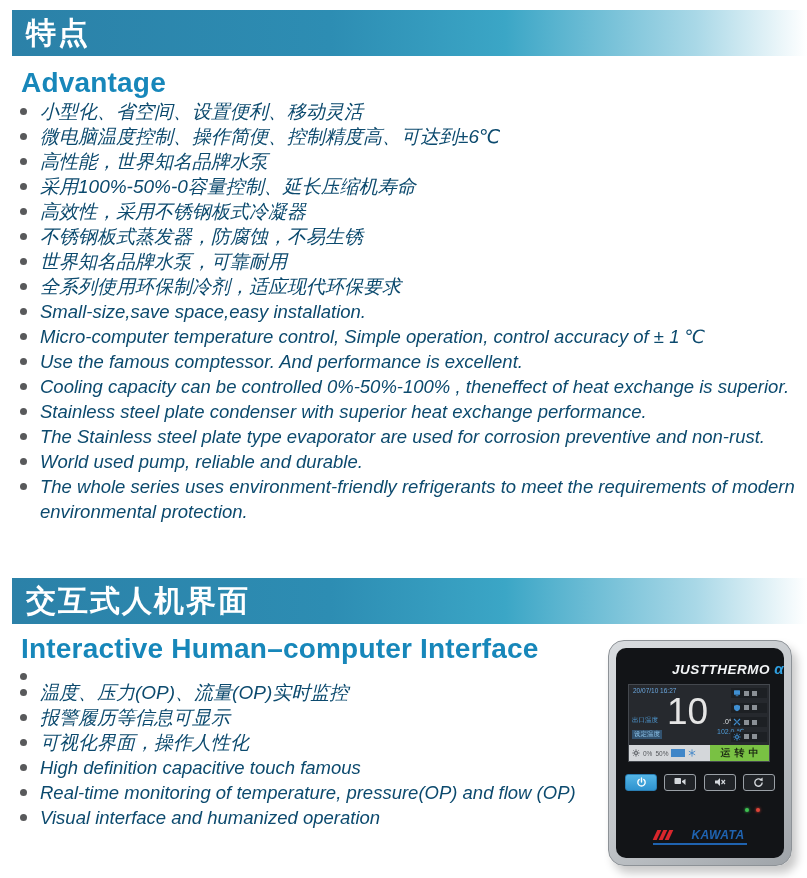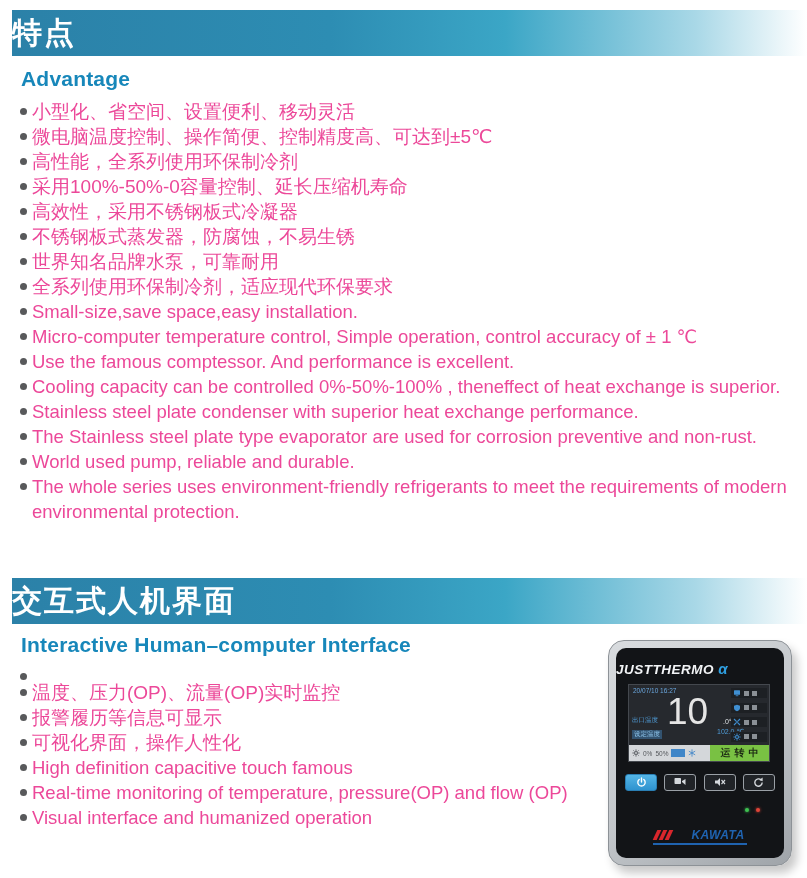--- a/index.html
+++ b/index.html
@@ -6,53 +6,53 @@
   .page{
     position:relative;width:807px;height:878px;background:#ffffff;overflow:hidden;
     font-family:"Liberation Sans","DejaVu Sans",sans-serif;color:#58595b;
   }
   
   .banner{
     position:absolute;left:12px;right:0;height:46px;
     background:linear-gradient(to right,#2b81a8 0%,#2d8db3 40%,#3ba6c6 62%,#a9d8e7 86%,#ffffff 100%);
   }
   .banner .banner-title{
-    display:block;line-height:46px;padding-left:0;
+    display:block;line-height:46px;padding-left:14px;
     font-size:30px;font-weight:bold;color:#ffffff;letter-spacing:2px;
   }
   .banner1{top:10px;}
   .banner2{top:578px;}
   .subhead{
     position:absolute;left:21px;margin:0;
-    font-size:21px;font-weight:bold;color:#1787ba;letter-spacing:0.2px;
+    font-size:28px;font-weight:bold;color:#1787ba;letter-spacing:0.2px;
   }
   .subhead1{top:67px;}
   .subhead2{top:633px;}
   
   .list-block{position:absolute;}
   .list1{top:99px;left:20px;width:778px;}
   .list2{top:664px;left:20px;width:575px;}
   ul.bullets{list-style:none;margin:0;padding:0;}
-  ul.bullets li{display:flex;gap:5px;line-height:25px;font-size:18.5px;color:#ec4899;}
+  ul.bullets li{display:flex;gap:13px;line-height:25px;font-size:18.5px;color:#0c4a6e;font-style:italic;}
   ul.bullets.cn li{font-size:19px;}
   ul.bullets .dot{flex:none;width:7px;height:7px;border-radius:50%;background:#58595b;margin-top:9px;}
   ul.bullets .btxt{display:block;}
   
   .device{
     position:absolute;left:608px;top:640px;width:182px;height:224px;
     background:linear-gradient(145deg,#d9dcdf 0%,#c2c6ca 55%,#9fa4a9 100%);
     border:1px solid #8d9297;border-radius:16px;
     box-shadow:5px 7px 10px rgba(0,0,0,0.22);
   }
   .device-panel{
     position:absolute;left:7px;top:7px;right:7px;bottom:7px;
     background:#121417;border-radius:10px;
   }
   .device-title{
-    position:absolute;top:12px;left:0;right:0;text-align:left;
+    position:absolute;top:12px;left:0;right:0;text-align:right;
     font-style:italic;font-weight:bold;font-size:13.5px;color:#f2f4f6;letter-spacing:0.5px;
   }
   .device-title .alpha{color:#2f9fe0;font-size:15px;}
   .device-screen{
     position:absolute;left:12px;top:36px;width:142px;height:78px;
     background:#26292e;border:1px solid #44484e;box-sizing:border-box;
   }
   .scr-date{position:absolute;top:2px;left:4px;font-size:6.5px;color:#6aa6dd;}
   .scr-label-top{position:absolute;top:31px;left:3px;font-size:6.5px;color:#4f9bd6;}
   .scr-label-bottom{position:absolute;top:45px;left:3px;font-size:6.5px;color:#8fc6ec;background:rgba(62,118,168,0.55);padding:0 2px;}
@@ -108,25 +108,25 @@
   <h2 class="subhead subhead1">Advantage</h2>
 
   <div class="list-block list1">
     <ul class="bullets cn">
         <li>
           <span class="dot"></span>
           <span class="btxt">小型化、省空间、设置便利、移动灵活</span>
         </li>
         <li>
           <span class="dot"></span>
-          <span class="btxt">微电脑温度控制、操作简便、控制精度高、可达到±5℃</span>
-        </li>
-        <li>
-          <span class="dot"></span>
-          <span class="btxt">高性能，全系列使用环保制冷剂</span>
+          <span class="btxt">微电脑温度控制、操作简便、控制精度高、可达到±6℃</span>
+        </li>
+        <li>
+          <span class="dot"></span>
+          <span class="btxt">高性能，世界知名品牌水泵</span>
         </li>
         <li>
           <span class="dot"></span>
           <span class="btxt">采用100%-50%-0容量控制、延长压缩机寿命</span>
         </li>
         <li>
           <span class="dot"></span>
           <span class="btxt">高效性，采用不锈钢板式冷凝器</span>
         </li>
         <li>

